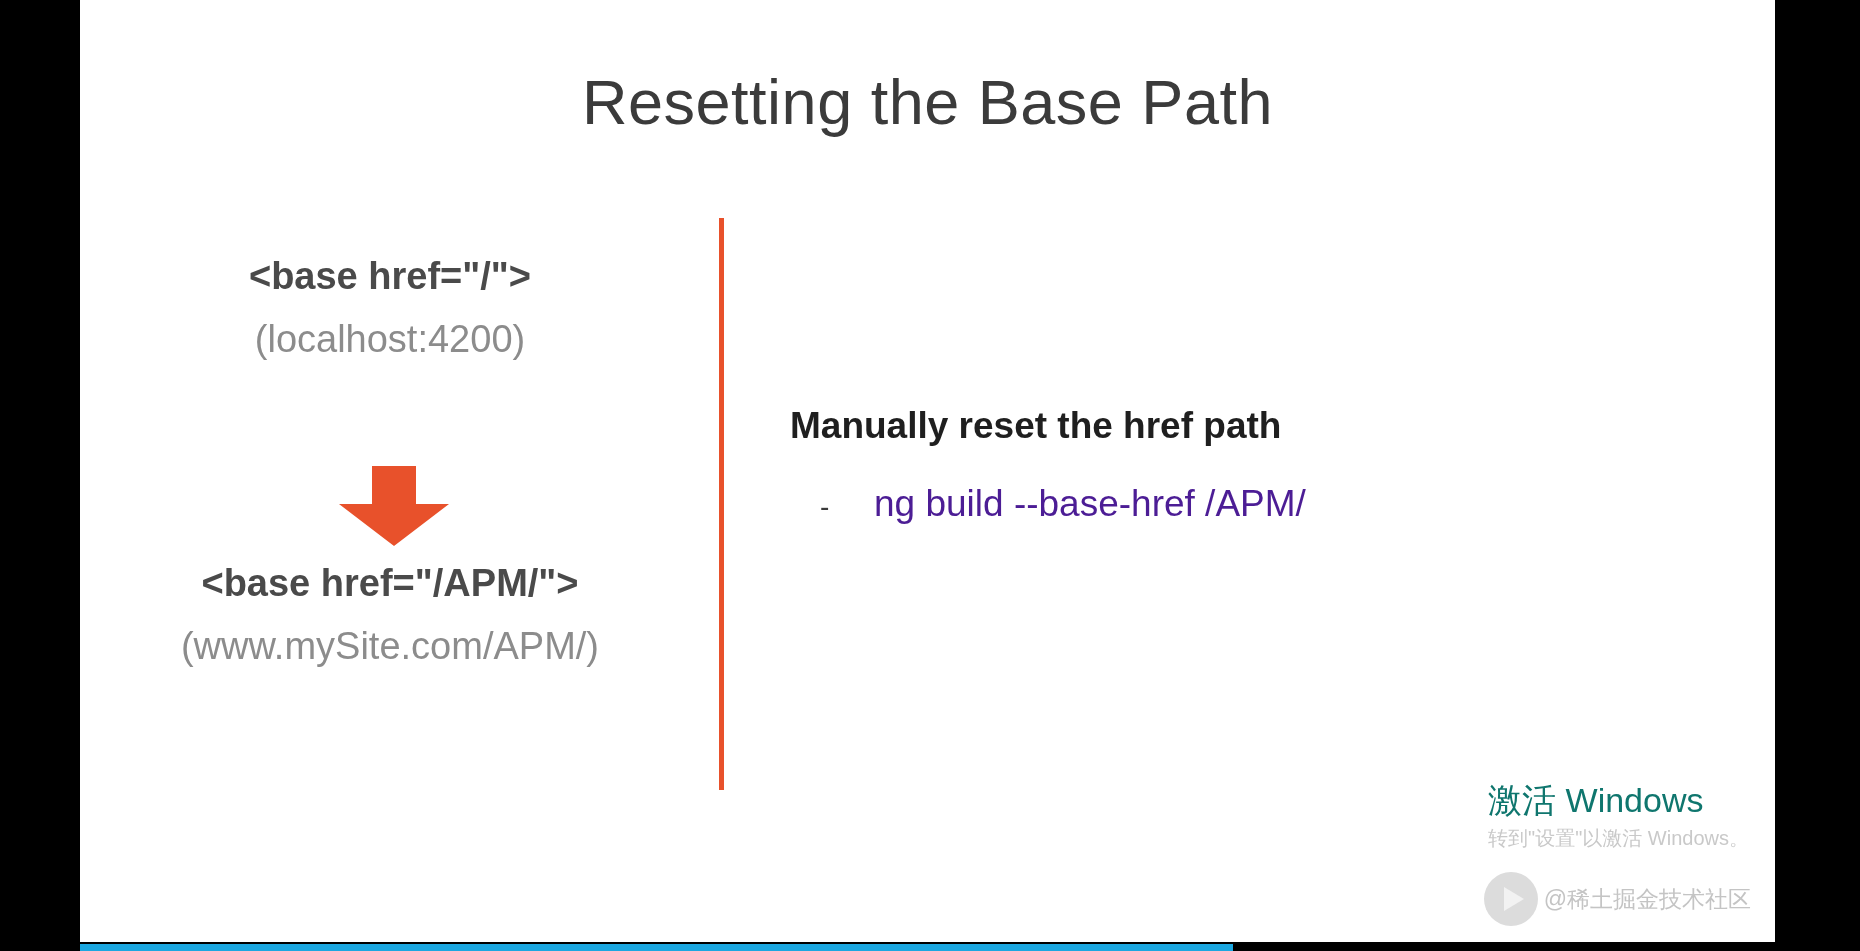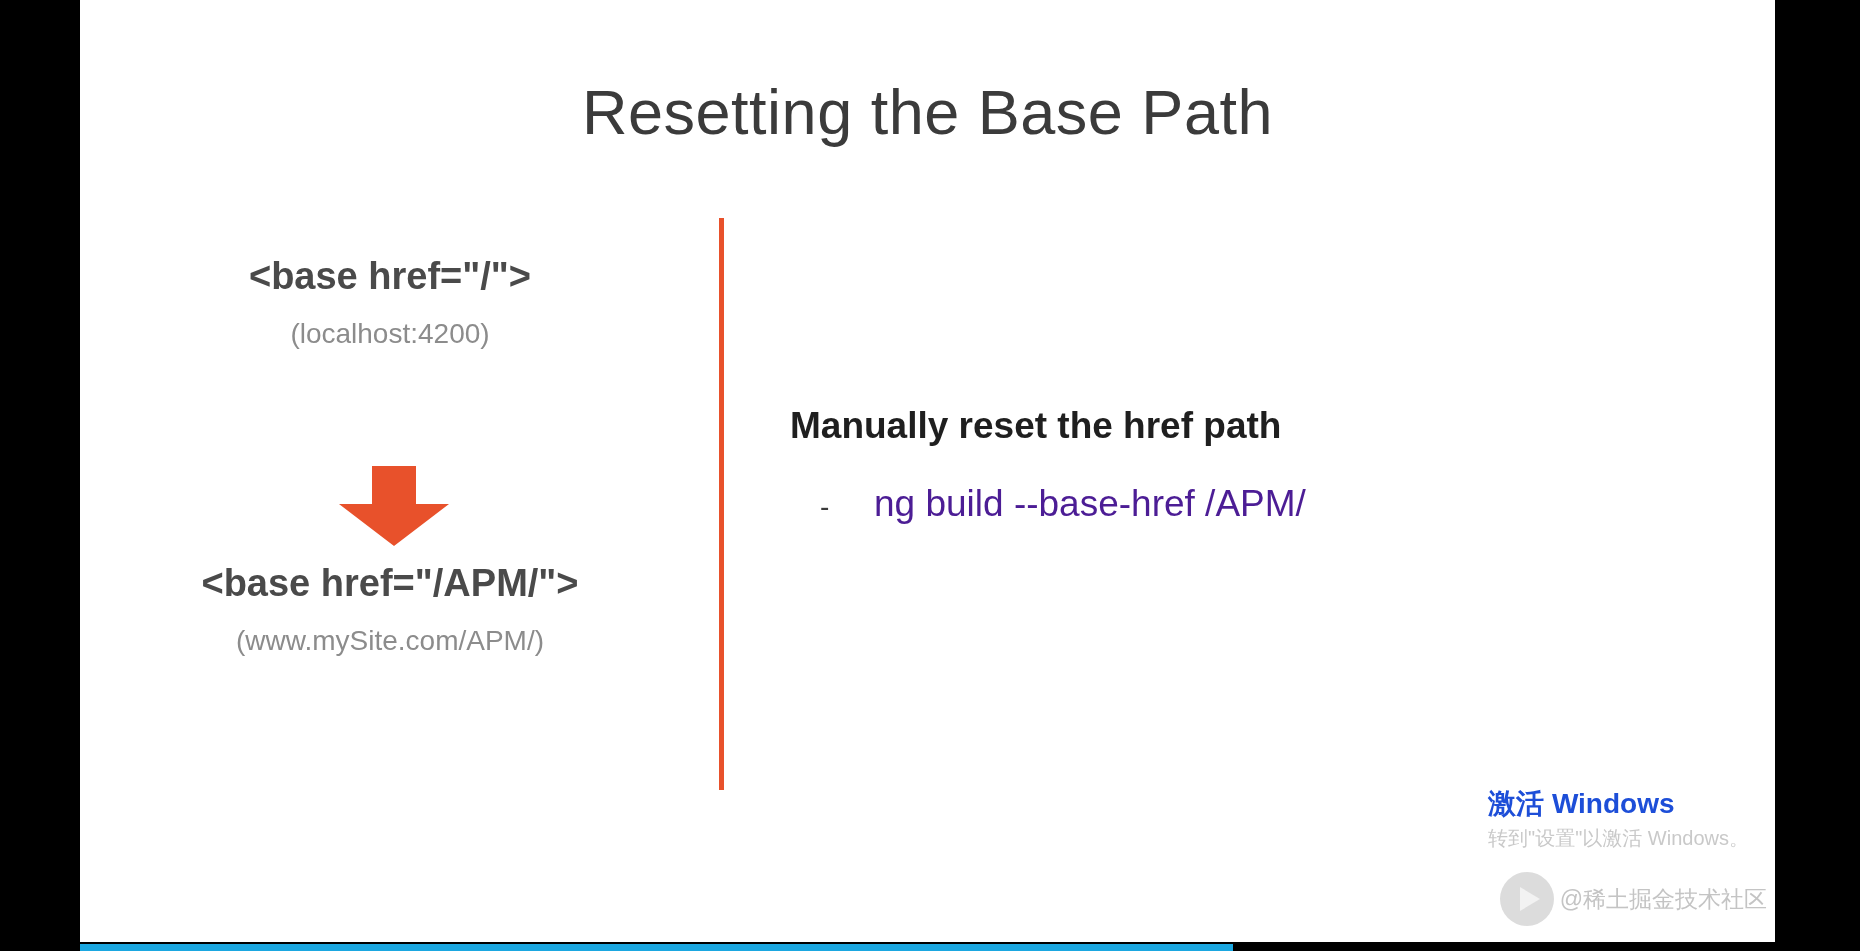--- a/index.html
+++ b/index.html
@@ -39,21 +39,21 @@
     width: 1695px;
     height: 942px;
     background: #ffffff;
     overflow: hidden;
   }
 
   
   .slide-title {
     position: absolute;
     left: 0;
-    top: 76px;
+    top: 66px;
     width: 1695px;
     text-align: center;
     font-size: 63px;
     font-weight: 200;
     letter-spacing: 0.5px;
     color: #3b3b3b;
     white-space: nowrap;
   }
 
   
@@ -75,21 +75,21 @@
     text-align: center;
   }
   .code-line {
     font-size: 38px;
     font-weight: 700;
     color: #4a4a4a;
     letter-spacing: 0px;
     white-space: nowrap;
   }
   .url-line {
-    font-size: 28px;
+    font-size: 38px;
     font-weight: 400;
     color: #8c8c8c;
     margin-top: 20px;
     white-space: nowrap;
   }
 
   
   .arrow-wrap {
     position: absolute;
     left: 259px;
@@ -148,38 +148,38 @@
   .win-watermark {
     position: absolute;
     right: 26px;
     bottom: 90px;
     text-align: left;
     color: #cfcfcf;
     pointer-events: none;
     user-select: none;
   }
   .win-watermark .wm-title {
-    font-size: 28px;
-    font-weight: 700;
-    color: #1d4ed8;
+    font-size: 34px;
+    font-weight: 400;
+    color: #0f766e;
     line-height: 1.25;
     white-space: nowrap;
   }
   .win-watermark .wm-sub {
     font-size: 20px;
     font-weight: 400;
     color: #c9c9c9;
     margin-top: 4px;
     white-space: nowrap;
   }
 
   
   .logo-watermark {
     position: absolute;
-    right: 8px;
+    right: 24px;
     bottom: 16px;
     display: flex;
     align-items: center;
     gap: 6px;
     color: #c9c9c9;
     pointer-events: none;
     user-select: none;
   }
   .logo-watermark .logo-mark {
     width: 54px;

